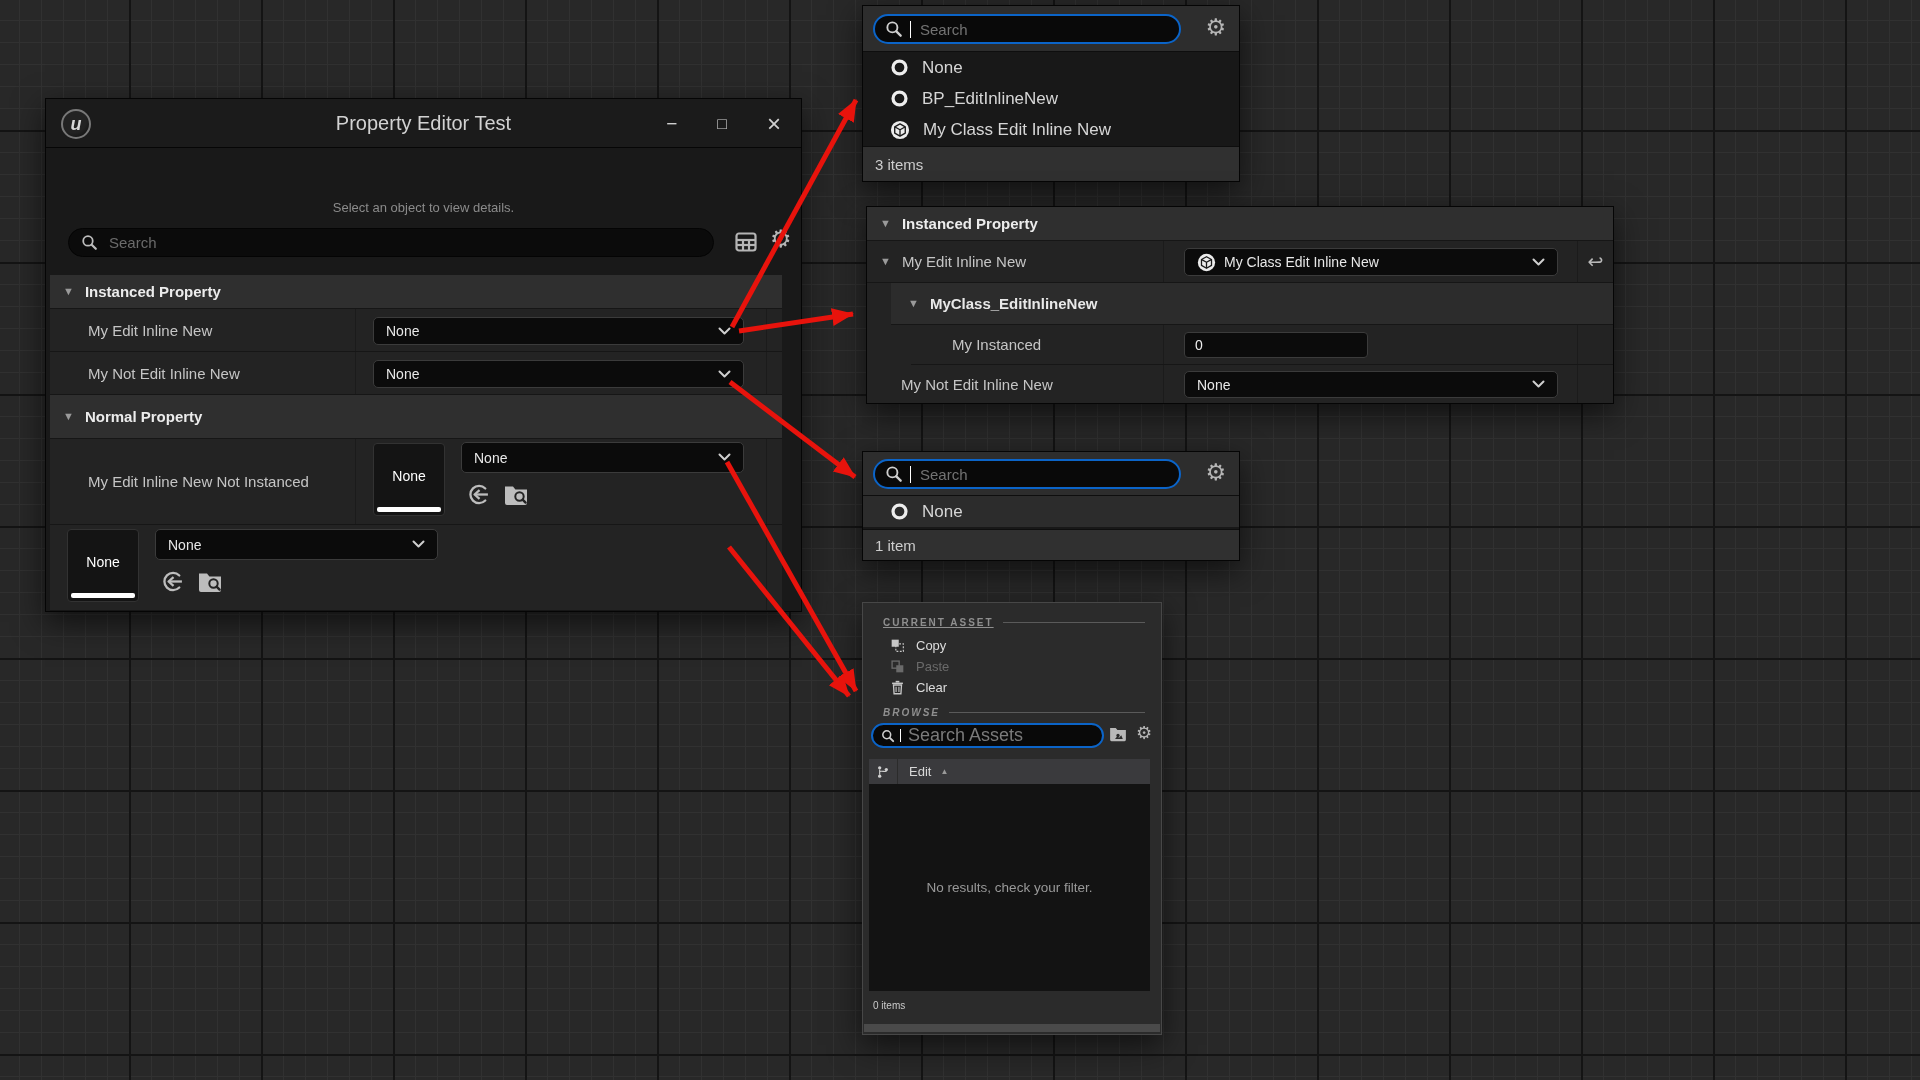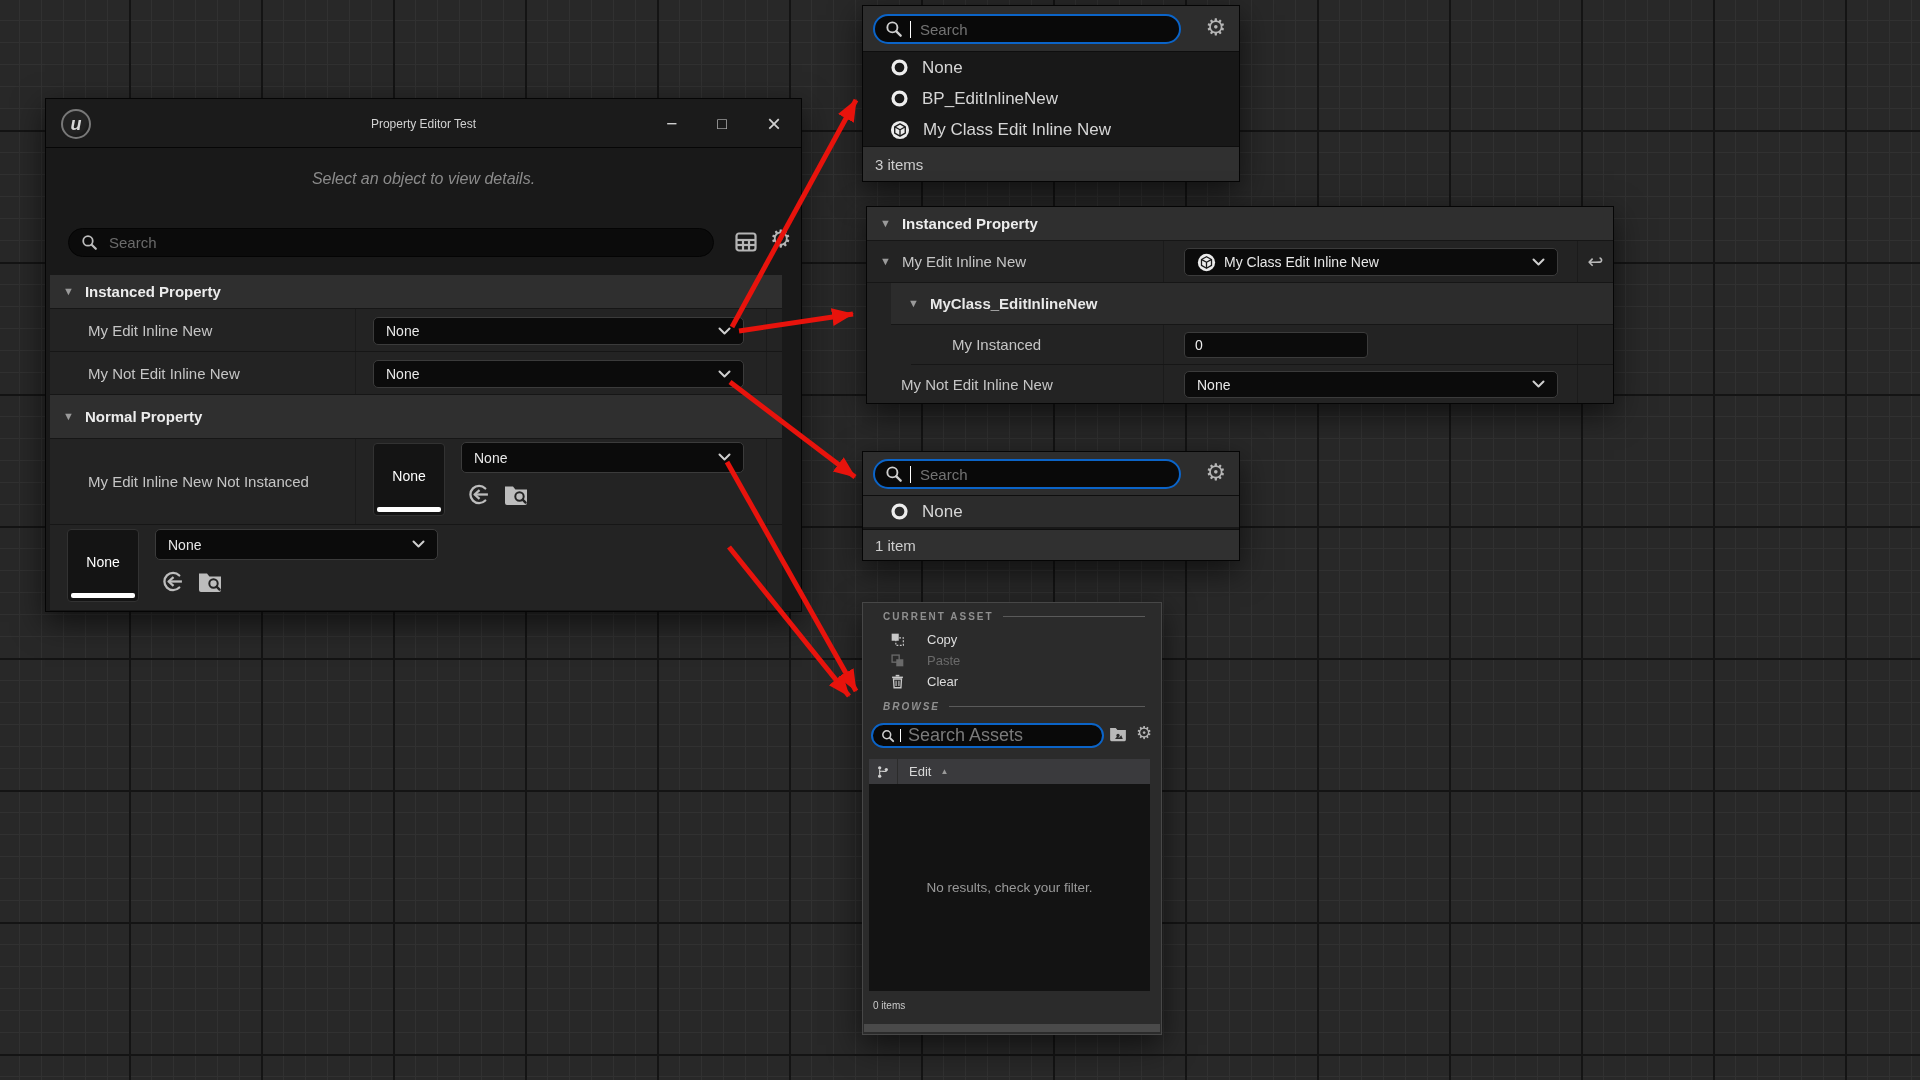--- a/index.html
+++ b/index.html
@@ -11,25 +11,25 @@
       linear-gradient(#313131 1px, transparent 1px),
       linear-gradient(90deg,#313131 1px, transparent 1px);
     background-size:132px 132px,132px 132px,22px 22px,22px 22px;
     background-position:-3px -2px;}
   svg{display:block;}
   
   .window,.picker,.panel,.menu{position:absolute;background:#191919;border:1px solid #050505;box-shadow:0 10px 30px rgba(0,0,0,.6);}
   
   .titlebar{position:relative;height:49px;background:#1b1b1b;border-bottom:1px solid #060606;}
   .ue-logo{position:absolute;left:15px;top:10px;width:30px;height:30px;border-radius:50%;background:radial-gradient(circle at 40% 35%,#222 55%,#0a0a0a 100%);border:2px solid #787878;color:#d8d8d8;font-family:"DejaVu Serif",serif;font-style:italic;font-weight:bold;font-size:18px;display:flex;align-items:center;justify-content:center;line-height:1;}
-  .win-title{position:absolute;left:0;right:0;top:0;height:49px;display:flex;align-items:center;justify-content:center;color:#d2d2d2;font-size:12px;}
+  .win-title{position:absolute;left:0;right:0;top:0;height:49px;display:flex;align-items:center;justify-content:center;color:#d2d2d2;font-size:20px;}
   .win-controls{position:absolute;right:20px;top:0;height:49px;display:flex;align-items:center;gap:40px;color:#cfcfcf;}
   .wc{cursor:default;font-size:19px;line-height:1;}
   .wc.max{font-size:16px;}
-  .hint{position:absolute;left:0;right:0;top:71px;text-align:center;font-style:italic;color:#8b8b8b;font-size:16px;}
+  .hint{position:absolute;left:0;right:0;top:101px;text-align:center;color:#8b8b8b;font-size:13px;}
   .search-pill{position:absolute;left:22px;top:129px;width:646px;height:29px;background:#0b0b0b;border:1px solid #040404;border-radius:15px;display:flex;align-items:center;gap:9px;padding:0 12px;}
   .search-pill input,.search-focus input{flex:1;background:transparent;border:none;outline:none;color:#e0e0e0;font-size:15px;min-width:0;}
   .search-pill input::placeholder{color:#6b6b6b;}
   .search-focus input::placeholder{color:#737373;}
   .toolicon{position:absolute;color:#b5b5b5;}
   .gear-glyph{font-size:24px;line-height:1;color:#b5b5b5;}
   .rows{position:absolute;left:4px;right:19px;top:176px;}
   .cat{height:34px;background:#2f2f2f;border-bottom:1px solid #161616;display:flex;align-items:center;gap:11px;padding-left:13px;color:#ececec;font-weight:bold;font-size:15px;}
   .tri{color:#9a9a9a;font-size:11px;line-height:1;}
   .prow{position:relative;background:#232323;border-bottom:1px solid #161616;display:flex;}
@@ -55,21 +55,21 @@
   .panelrow{position:relative;display:flex;border-bottom:1px solid #161616;background:#232323;}
   .labelcell2{width:297px;border-right:1px solid #1b1b1b;display:flex;align-items:center;gap:11px;padding-left:13px;color:#c5c5c5;font-size:15px;}
   .valuecell2{width:414px;border-right:1px solid #1b1b1b;position:relative;}
   .resetcol{flex:1;display:flex;align-items:center;justify-content:center;color:#b8b8b8;font-size:19px;}
   .subhdr{height:42px;margin-left:24px;background:#2c2c2c;border-bottom:1px solid #161616;display:flex;align-items:center;gap:11px;padding-left:17px;color:#e8e8e8;font-weight:bold;font-size:15px;}
   .numfield{position:absolute;background:#0b0b0b;border:1px solid #3b3b3b;border-radius:4px;color:#eee;font-size:14px;padding:0 10px;outline:none;}
   
   .menu{background:#2b2b2b;border:1px solid #474747;}
   .section-label{display:flex;align-items:center;gap:9px;padding:0 16px 0 20px;color:#8f8f8f;font-size:10px;font-weight:bold;letter-spacing:2px;}
   .section-label .rule{flex:1;height:1px;background:#5a5a5a;}
-  .menu-item{height:21px;display:flex;align-items:center;gap:22px;padding-left:27px;color:#dcdcdc;font-size:13px;}
+  .menu-item{height:21px;display:flex;align-items:center;gap:11px;padding-left:27px;color:#dcdcdc;font-size:13px;}
   .menu-item.disabled{color:#6a6a6a;}
   .mini-search{position:absolute;left:8px;top:120px;width:233px;height:25px;background:#090909;border:2px solid #0b64c8;border-radius:13px;display:flex;align-items:center;gap:5px;padding:0 8px;}
   .mini-search input{flex:1;background:transparent;border:none;outline:none;color:#4d7c0f;font-size:18px;min-width:0;}
   .mini-search input::placeholder{color:#7a7a7a;}
   .mini-search .caret{height:13px;}
   .tbl-head{position:absolute;left:6px;top:156px;width:281px;height:25px;background:#3a3a3d;display:flex;align-items:center;}
   .tbl-head .iconcell{width:29px;height:100%;display:flex;align-items:center;justify-content:center;border-right:1px solid #2b2b2b;}
   .tbl-head .namecell{display:flex;align-items:center;gap:9px;padding-left:11px;color:#d8d8d8;font-size:13px;}
   .sort-asc{color:#9a9a9a;font-size:8px;line-height:1;}
   .tbl-body{position:absolute;left:6px;top:181px;width:281px;height:207px;background:#131313;display:flex;align-items:center;justify-content:center;color:#999;font-size:13.5px;}
@@ -328,21 +328,21 @@
           </svg>
         <span>None</span>
       </div>
     </div>
     <div class="picker-foot" style="height:31px;">
       <span>1 item</span>
     </div>
   </div>
 
   <div class="menu z20" style="left:862px;top:602px;width:300px;height:433px;">
-    <div class="section-label" style="margin-top:8px;">
+    <div class="section-label" style="margin-top:14px;text-decoration:underline;">
       <span>CURRENT ASSET</span>
         <span class="rule"></span>
     </div>
     <div style="margin-top:7px;">
       <div class="menu-item">
         <svg width="15" height="15" viewBox="0 0 18 18">
             <rect x="2" y="2" width="8.5" height="8.5" fill="#c8c8c8"></rect>
             <rect x="7" y="7" width="9" height="9" fill="none" stroke="#c8c8c8" stroke-width="1.4" stroke-dasharray="2.2 1.8"></rect>
           </svg>
         <span>Copy</span>

